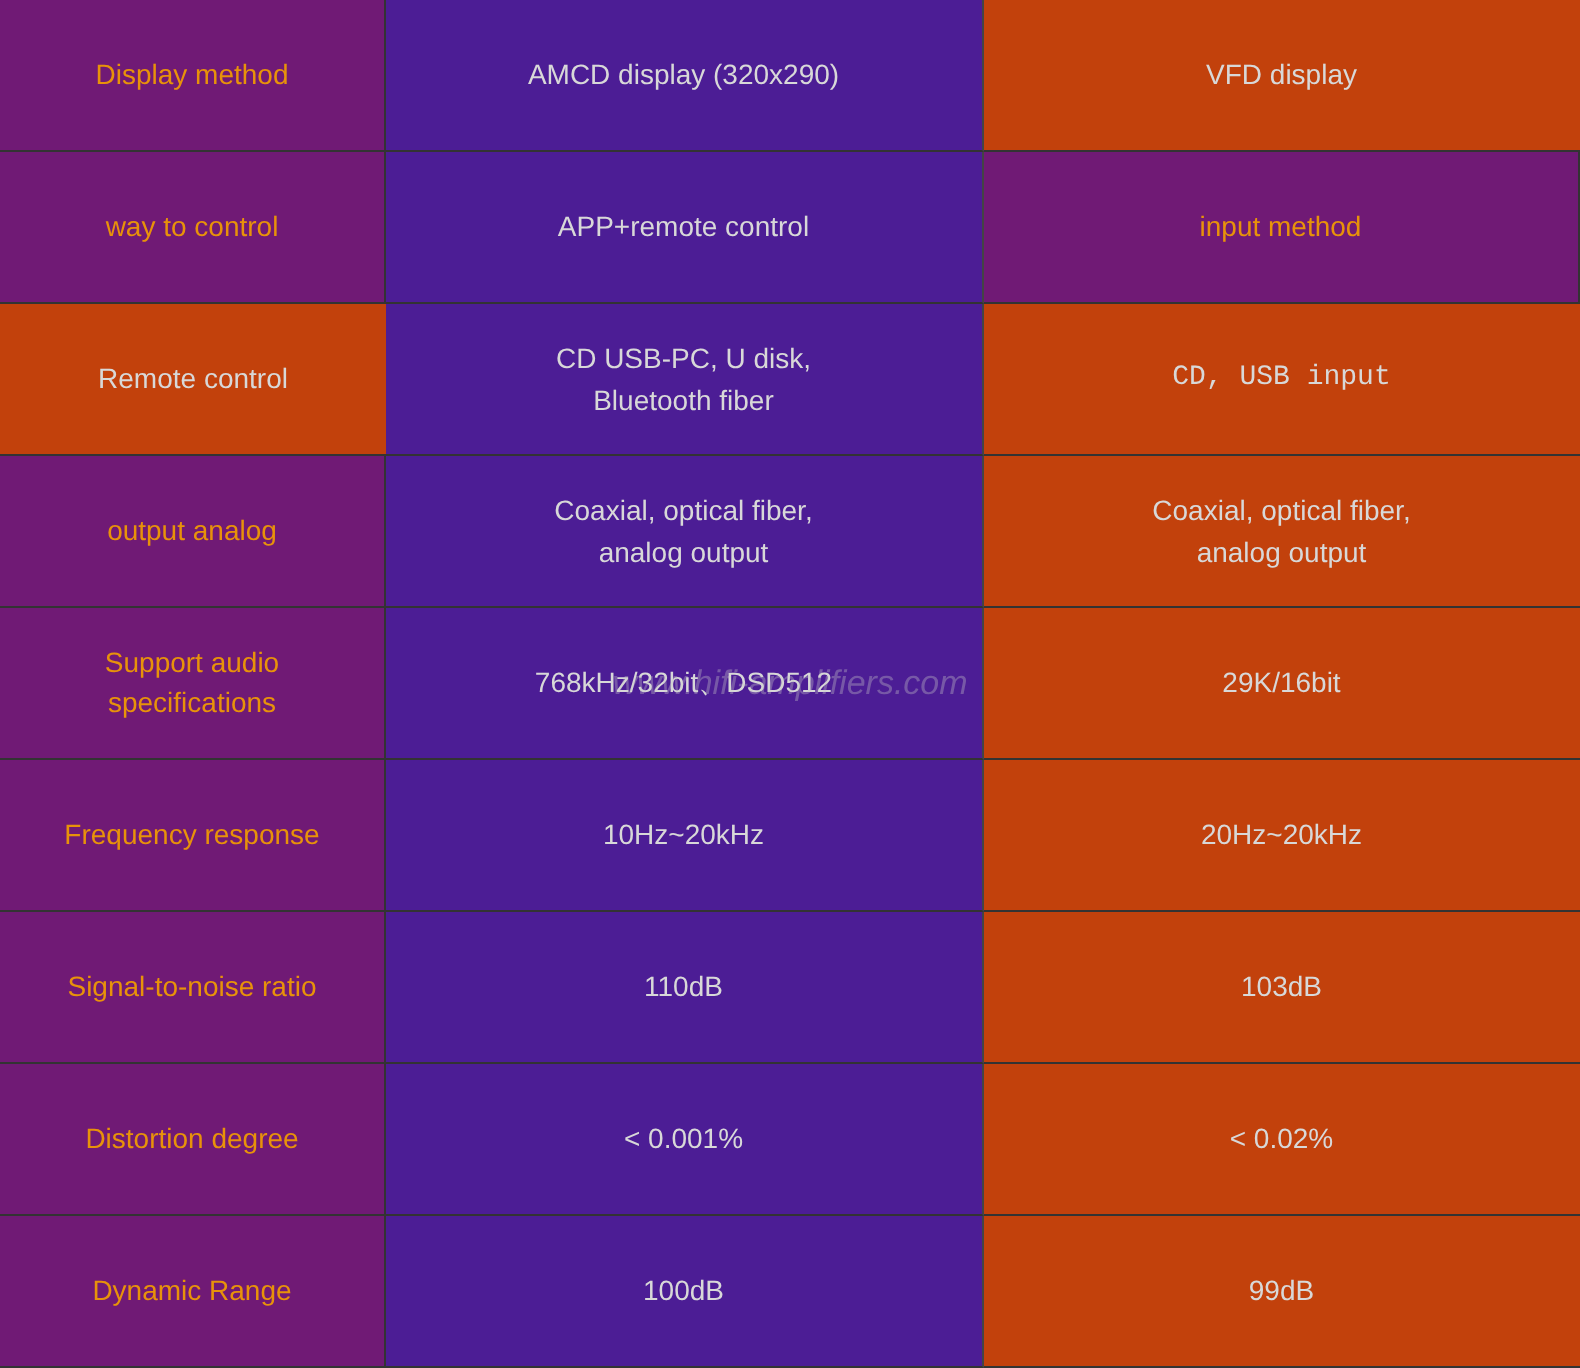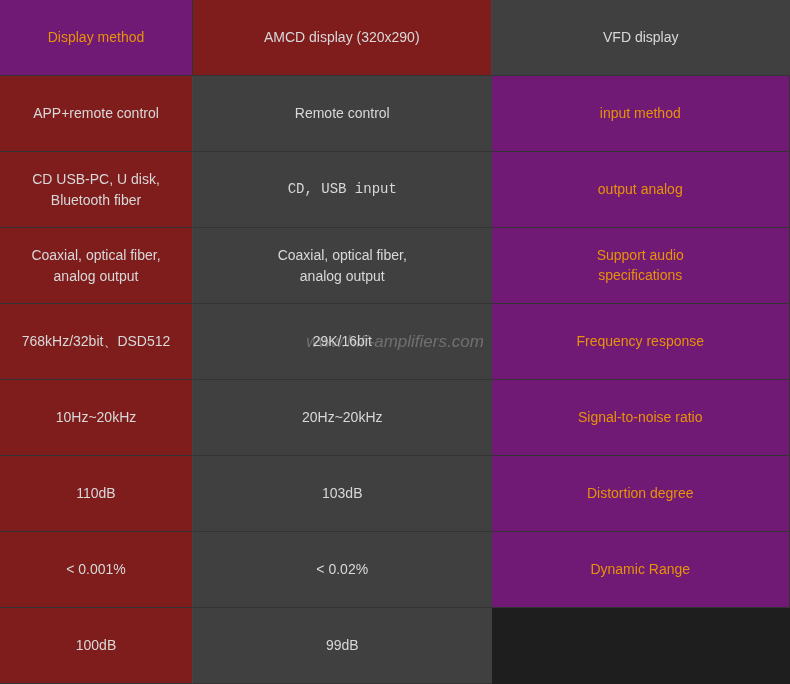--- a/index.html
+++ b/index.html
@@ -37,29 +37,29 @@
     .label-cell {
       background-color: #701a75;
       color: #e8920a;
       font-size: 14px;
       font-weight: normal;
       line-height: 1.4;
       border-right: 1px solid #333;
     }
 
     .col1-cell {
-      background-color: #7f1d1d;
+      background-color: #4c1d95;
       color: #d8d8d8;
       font-size: 14px;
       line-height: 1.5;
       border-right: 1px solid #444;
     }
 
     .col2-cell {
-      background-color: #404040;
+      background-color: #c2410c;
       color: #d8d8d8;
       font-size: 14px;
       line-height: 1.5;
     }
 
     .watermark {
       position: absolute;
       top: 50%;
       left: 50%;
       transform: translate(-50%, -50%);
@@ -72,23 +72,24 @@
     }
   </style>
 </head>
 <body>
 
 <div class="comparison-table">
   <div class="watermark">www.hifi-amplifiers.com</div>
 <div class="cell label-cell" style="white-space: pre-line;">Display method</div>
     <div class="cell col1-cell" style="white-space: pre-line;">AMCD display (320x290)</div>
     <div class="cell col2-cell" style="white-space: pre-line;">VFD display</div>
+    <div class="cell label-cell" style="white-space: pre-line;">way to control</div>
     <div class="cell col1-cell" style="white-space: pre-line;">APP+remote control</div>
+    <div class="cell label-cell" style="white-space: pre-line;">input method</div>
     <div class="cell col2-cell" style="white-space: pre-line;">Remote control</div>
-    <div class="cell label-cell" style="white-space: pre-line;">input method</div>
     <div class="cell col1-cell" style="white-space: pre-line;">CD USB-PC, U disk,
 Bluetooth fiber</div>
     <div class="cell col2-cell" style="white-space: pre-line; font-family: Liberation Mono, monospace;">CD, USB input</div>
     <div class="cell label-cell" style="white-space: pre-line;">output analog</div>
     <div class="cell col1-cell" style="white-space: pre-line;">Coaxial, optical fiber,
 analog output</div>
     <div class="cell col2-cell" style="white-space: pre-line;">Coaxial, optical fiber,
 analog output</div>
     <div class="cell label-cell" style="white-space: pre-line;">Support audio
 specifications</div>

